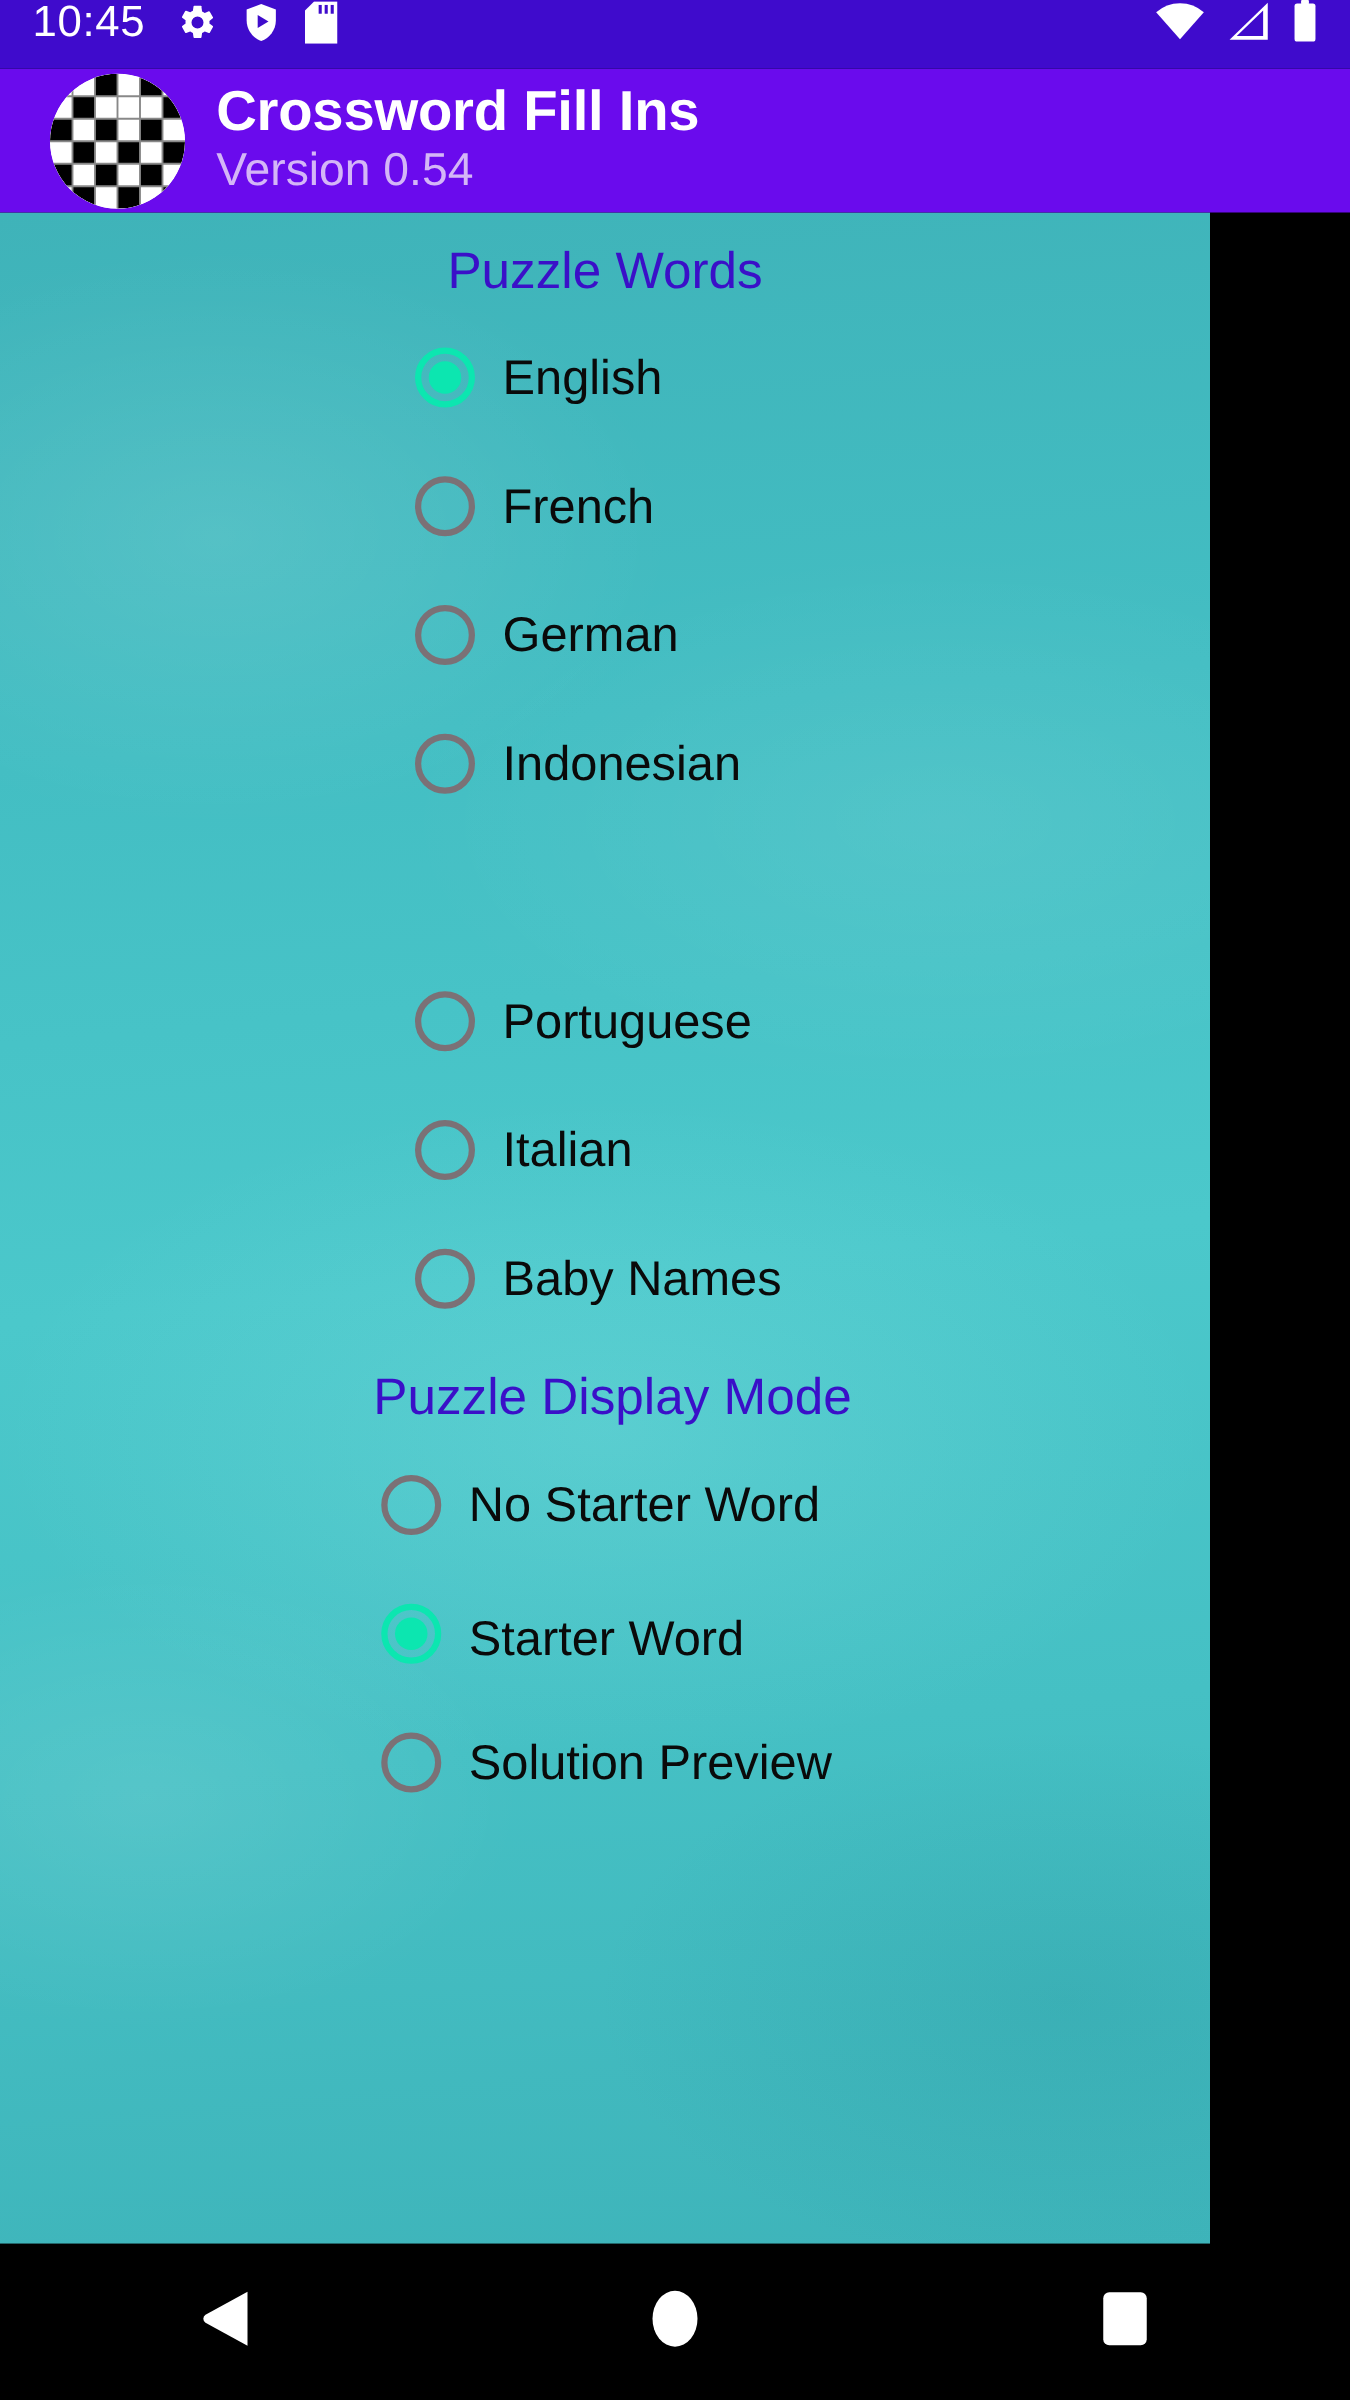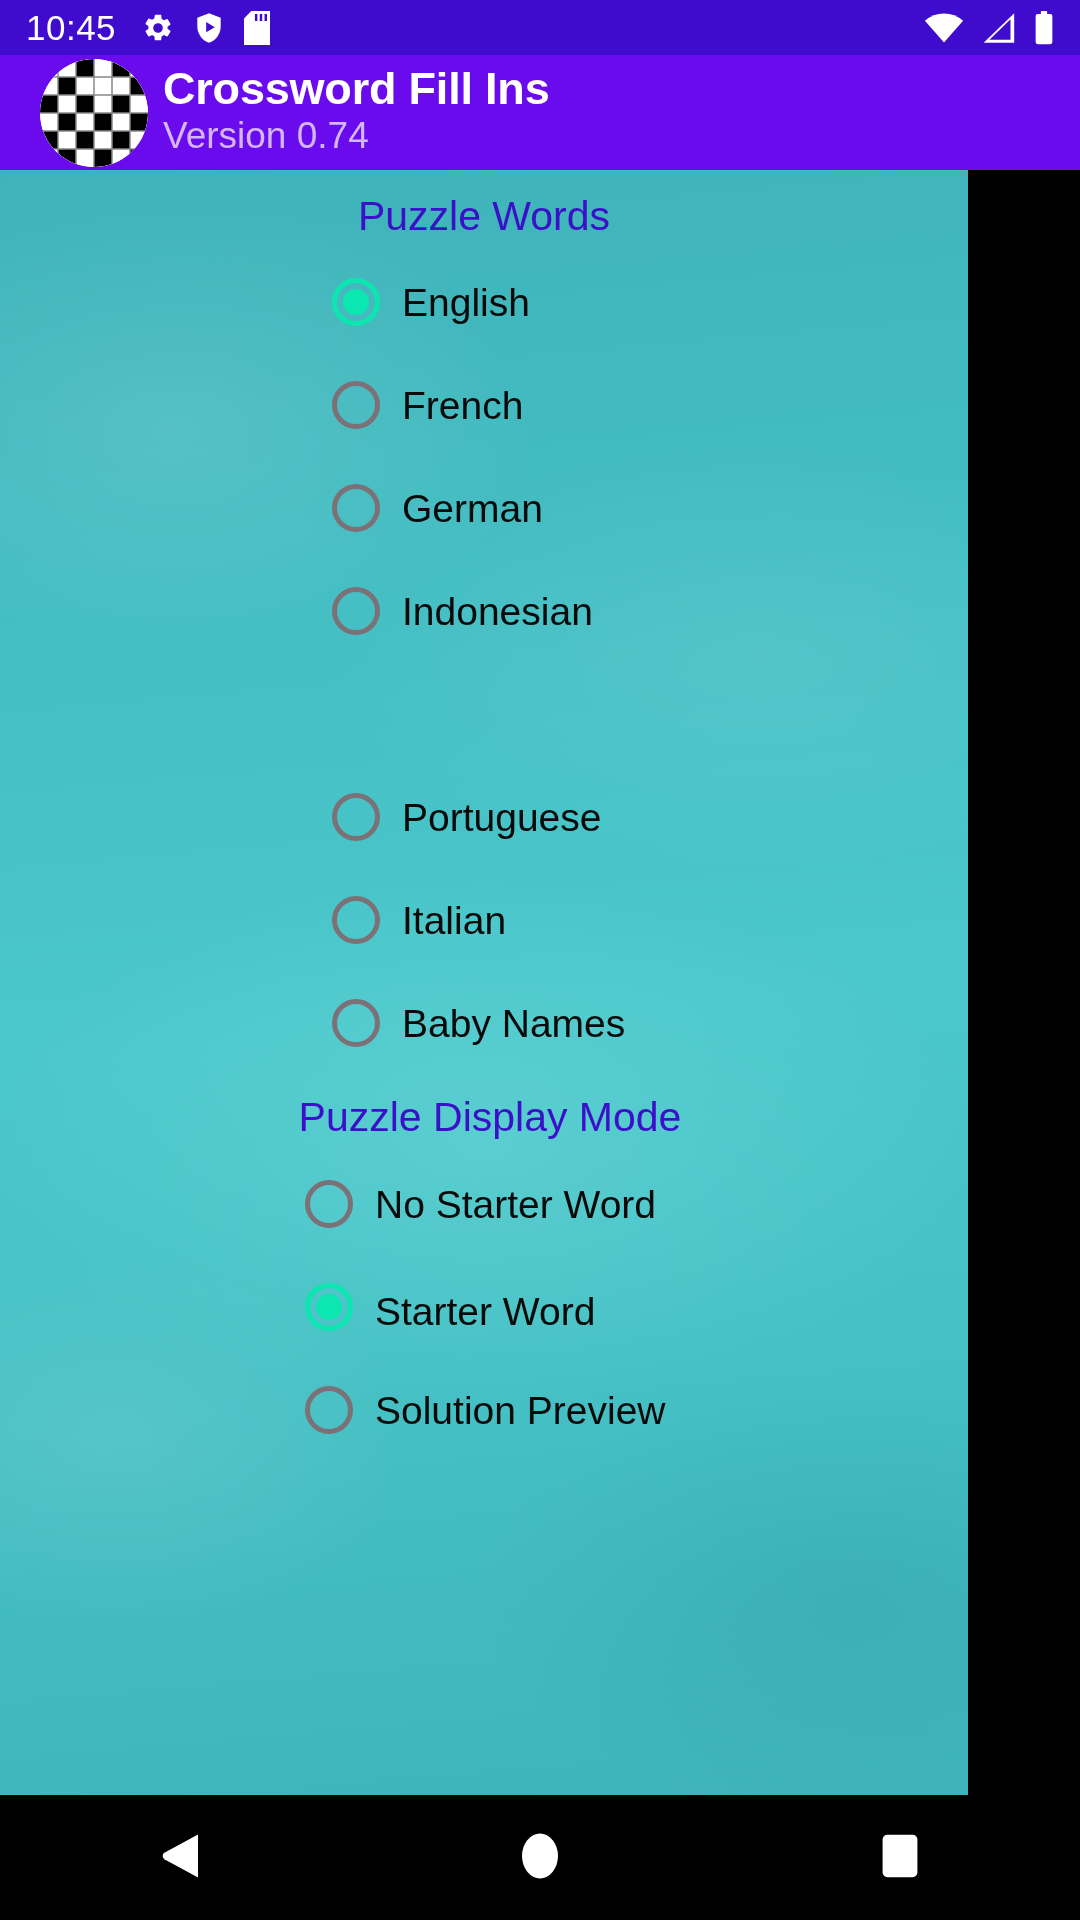--- a/index.html
+++ b/index.html
@@ -13,21 +13,21 @@
     position:relative;
     width:1080px; height:1920px;
     overflow:hidden;
   }
 
   
   #status-bar {
     position:absolute; top:0; left:0;
     width:1080px; height:55px;
     background:#3F0BCC;
-    display:flex; align-items:center;
+    display:flex; align-items:flex-start;
     padding:0 26px;
     z-index:30;
   }
   #status-clock {
     color:#ffffff;
     font-size:35px;
     letter-spacing:0.5px;
     line-height:1;
     margin-right:26px;
     font-weight:400;
@@ -46,21 +46,21 @@
     display:flex; align-items:center;
     padding-left:40px;
   }
   #app-icon {
     width:108px; height:108px;
     border-radius:50%;
     overflow:hidden;
     flex:0 0 auto;
     background:#fff;
   }
-  #app-bar-text { margin-left:15px; position:relative; top:-2px; }
+  #app-bar-text { margin-left:25px; position:relative; top:-2px; }
   #app-title {
     color:#ffffff;
     font-size:45px;
     font-weight:bold;
     line-height:1.02;
     letter-spacing:-0.2px;
     white-space:nowrap;
   }
   #app-version {
     color:#D4B6F7;
@@ -229,21 +229,21 @@
             <line x1="0" y1="12" x2="36" y2="12"></line>
             <line x1="0" y1="18" x2="36" y2="18"></line>
             <line x1="0" y1="24" x2="36" y2="24"></line>
             <line x1="0" y1="30" x2="36" y2="30"></line>
           </g>
         </g>
       </svg>
     </div>
     <div id="app-bar-text">
       <div id="app-title">Crossword Fill Ins</div>
-      <div id="app-version">Version 0.74</div>
+      <div id="app-version">Version 0.54</div>
     </div>
   </div>
 
   <div id="content">
 
     <div class="section-title" style="position:absolute; top:26px; left:0;">Puzzle Words</div>
 
     <div class="radio-row" style="top:108px; left:332px;">
       <span class="radio on"></span>
       <span class="radio-label">English</span>

